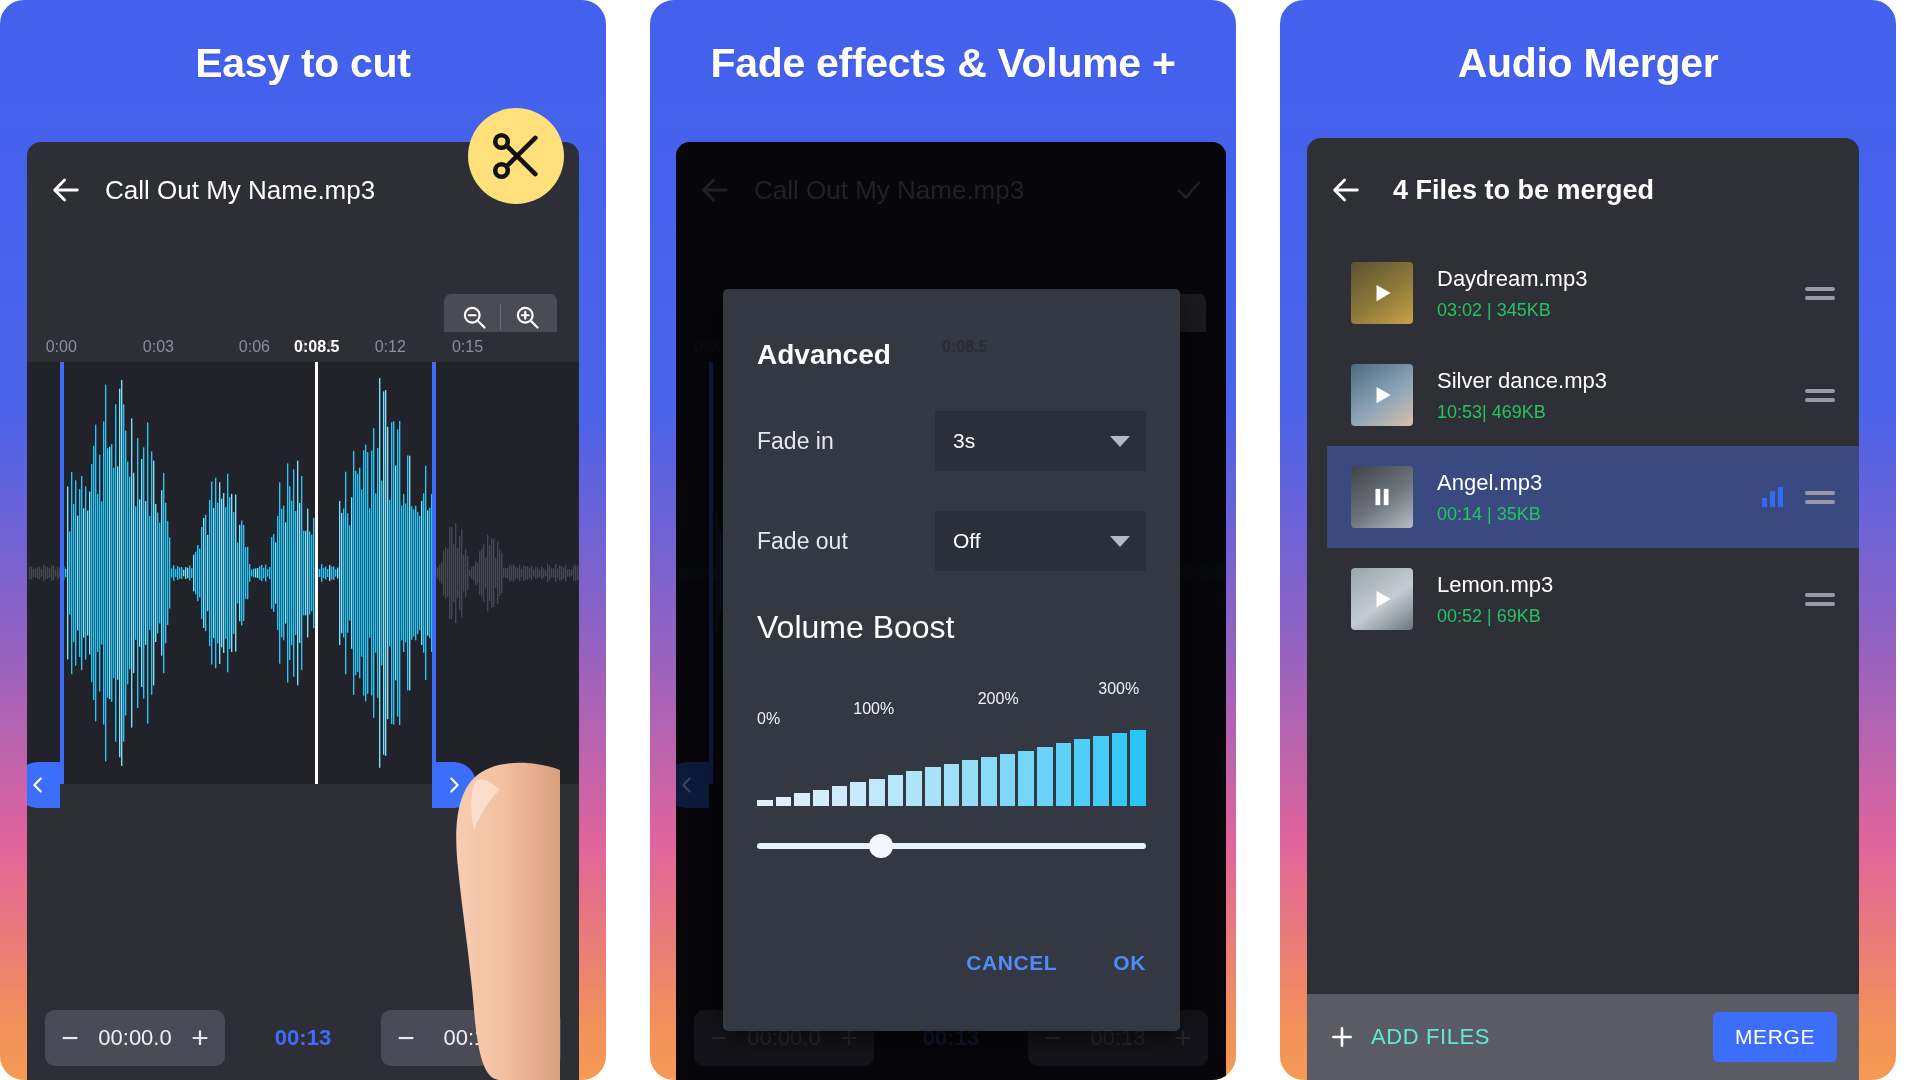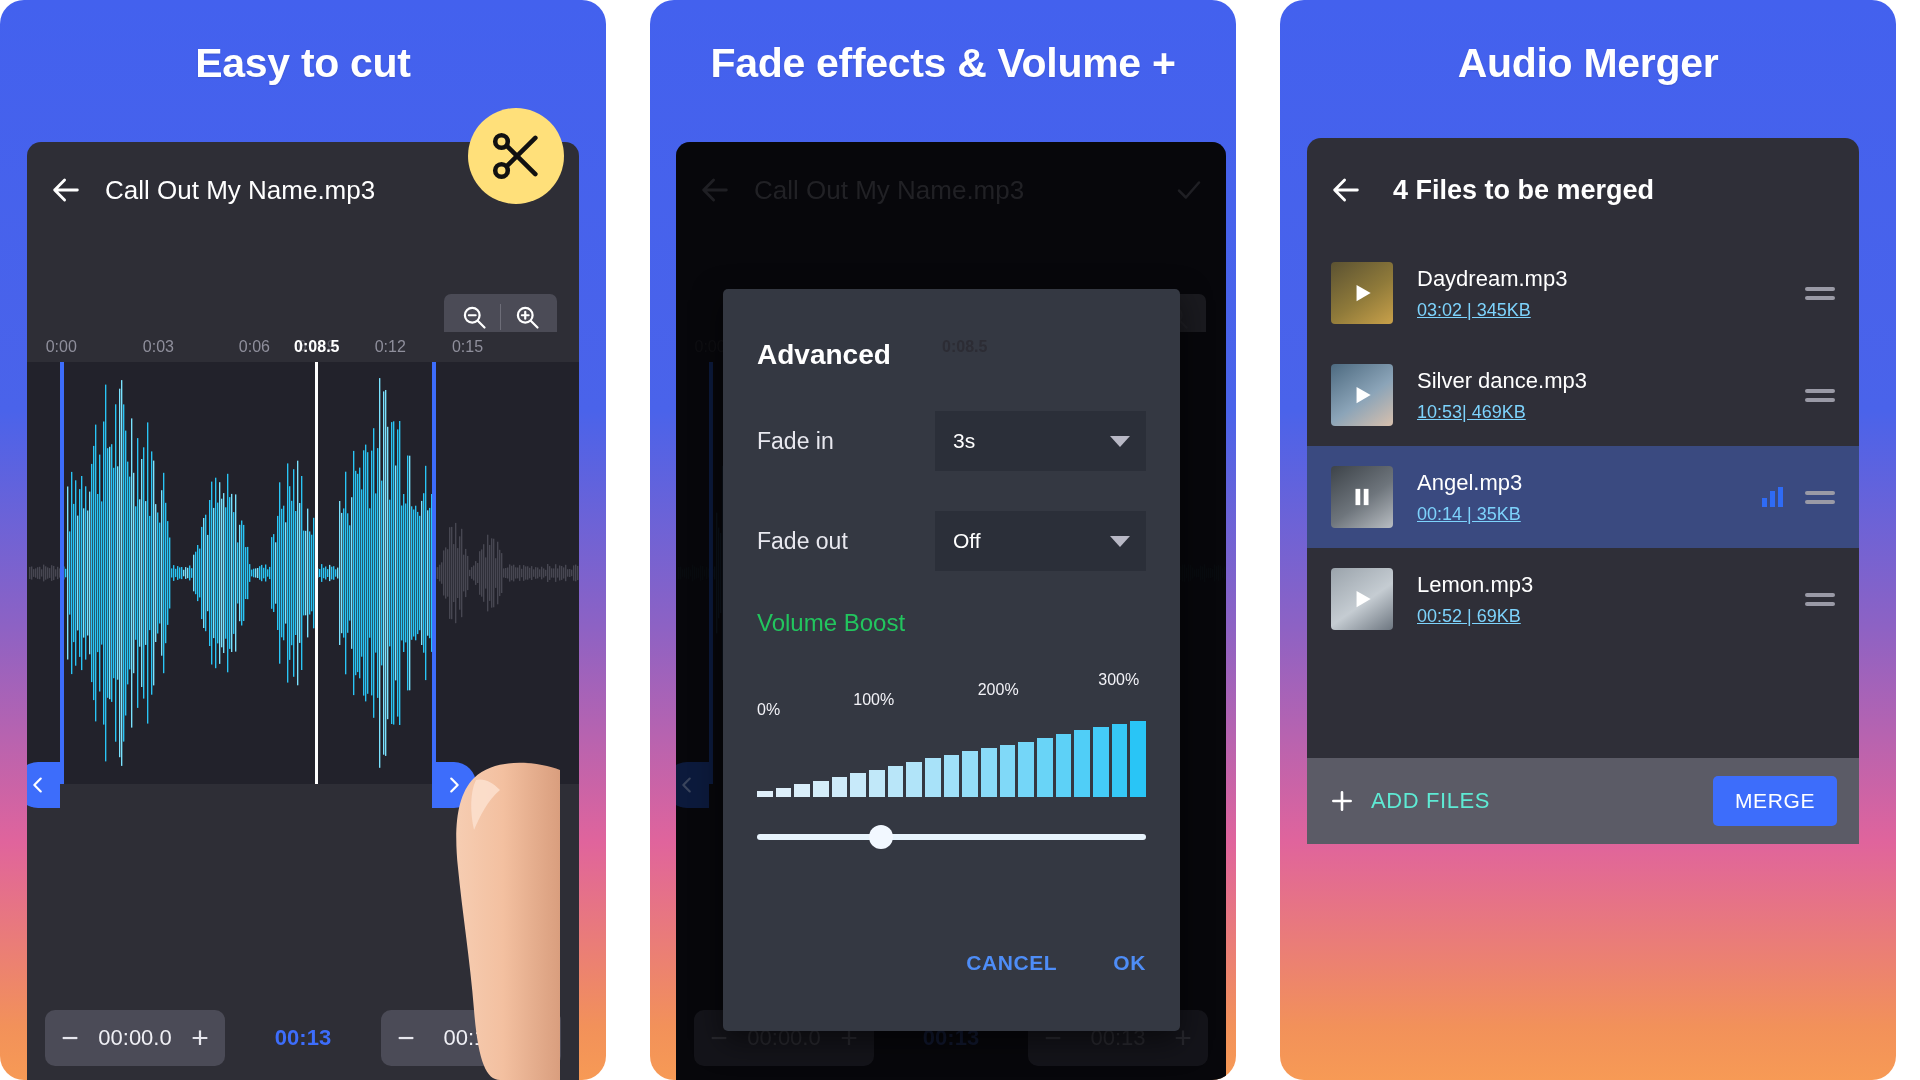--- a/index.html
+++ b/index.html
@@ -37,21 +37,21 @@
 
   
   .phone {
     position: absolute;
     background: #2b2b33;
     border-radius: 14px 14px 0 0;
     overflow: hidden;
   }
   .p1 .phone { left: 27px; top: 142px; width: 552px; height: 938px; background:#2e2e36; }
   .p2 .phone { left: 26px; top: 142px; width: 550px; height: 938px; background:#0d0d14; }
-  .p3 .phone { left: 27px; top: 138px; width: 552px; height: 706px; background:#2f2f38; }
+  .p3 .phone { left: 27px; top: 138px; width: 552px; height: 942px; background:#2f2f38; }
 
   
   .appbar { display:flex; align-items:center; height: 96px; padding: 0 22px; }
   .back-arrow { width: 34px; height: 34px; flex: none; }
   .appbar-title { font-size: 26px; color:#fff; font-weight: 500; margin-left: 22px; white-space: nowrap; }
   .p2 .appbar-title { color:#3c3c44; }
   .p2 .back-arrow path, .p2 .check-icon path { stroke: #3a3a42; }
   .check-icon { width: 30px; height: 30px; margin-left: auto; }
 
   
@@ -121,48 +121,48 @@
   }
   .dlg-title { font-size:28px; color:#fff; font-weight:bold; margin-top:16px; }
   .dlg-row { display:flex; align-items:center; margin-top: 40px; }
   .dlg-label { font-size:23px; color:#e8e8ef; width:178px; flex:none; }
   .dlg-select {
     flex:1; height:60px; background:#2b2f39; display:flex; align-items:center;
     padding: 0 18px; position: relative;
   }
   .dlg-select .sv { font-size:21px; color:#ffffff; }
   .caret { position:absolute; right:16px; width:0; height:0; border-left:10px solid transparent; border-right:10px solid transparent; border-top:11px solid #b9b9c6; }
-  .vb-title { font-size:24px; color:#22c55e; margin-top: 38px; }
+  .vb-title { font-size:32px; color:#ffffff; margin-top: 38px; }
 
   .vb-chart { position:relative; height:120px; margin-top: 40px; }
   .vb-bars { position:absolute; left:0; right:0; bottom:0; height:76px; display:flex; align-items:flex-end; gap:3px; }
   .vb-bars i { flex:1; display:block; }
   .vb-tick { position:absolute; font-size:16px; color:#f2f2f7; transform:translateX(-50%); }
 
   .vb-slider { position:relative; margin-top:28px; height:24px; }
   .vb-track { position:absolute; left:0; right:0; top:9px; height:6px; background:#e8f4fd; border-radius:3px; }
   .vb-thumb { position:absolute; top:0; width:24px; height:24px; border-radius:50%; background:#f2f8ff; }
 
   .dlg-actions { position:absolute; left:34px; right:34px; bottom: 56px; display:flex; justify-content:flex-end; gap:56px; }
   .dlg-actions button {
     background:none; border:none; font-family:"Liberation Sans", sans-serif;
     color:#4e8df7; font-size:21px; letter-spacing:.6px; font-weight:600; cursor:pointer;
   }
 
   
   .p3 .appbar { height: 104px; }
   .p3 .appbar-title { font-size: 27px; font-weight: bold; margin-left: 30px; }
-  .filelist { position:absolute; left:0; right:0; top:104px; bottom:86px; }
+  .filelist { position:absolute; left:0; right:0; top:104px; bottom:86px;padding-left:20px; }
   .file-row { position:relative; display:flex; align-items:center; height:102px; padding: 0 24px; }
   .file-row.active { background:#3a4a80; }
   .thumb { width:62px; height:62px; border-radius:4px; flex:none; position:relative; overflow:hidden; }
   .thumb .ov { position:absolute; inset:0; display:flex; align-items:center; justify-content:center; }
   .file-meta { margin-left:24px; flex:1; min-width:0; }
   .file-name { font-size:22px; color:#ffffff; white-space:nowrap; overflow:hidden; }
-  .file-sub { font-size:18px; color:#7dd3fc; margin-top:8px;text-decoration:underline; }
+  .file-sub { font-size:18px; color:#22c55e; margin-top:8px; }
   .eqicon { display:flex; align-items:flex-end; gap:3px; height:20px; margin-right:22px; }
   .eqicon i { width:5px; background:#2f6bf5; display:block; }
   .draghandle { width:30px; flex:none; }
   .draghandle span { display:block; height:4px; background:#9a9aa6; border-radius:2px; margin:5px 0; }
 
   .bottombar {
     position:absolute; left:0; right:0; bottom:0; height:86px;
     background:#5b5b66; display:flex; align-items:center; padding: 0 22px;
   }
   .addfiles { display:flex; align-items:center; gap:16px; color:#5eead4; font-size:22px; letter-spacing:.6px; }

